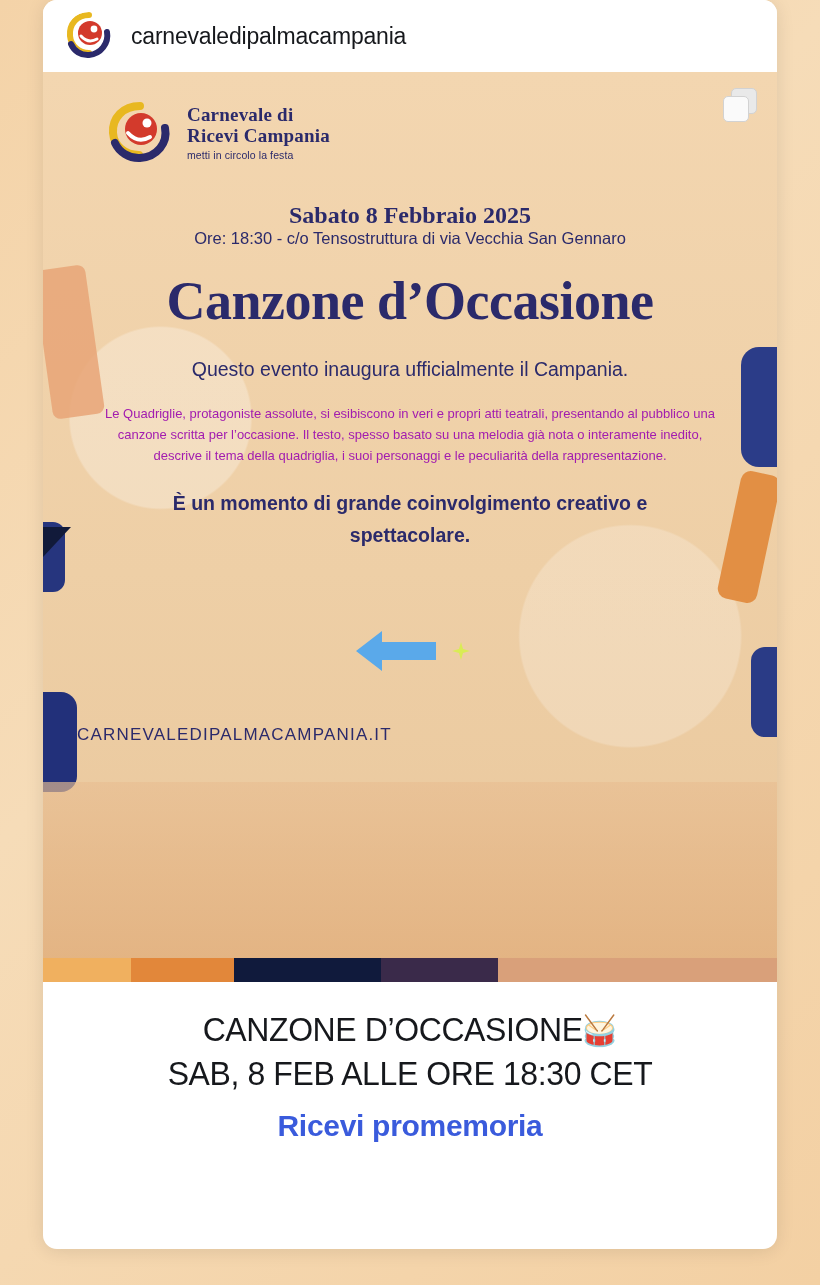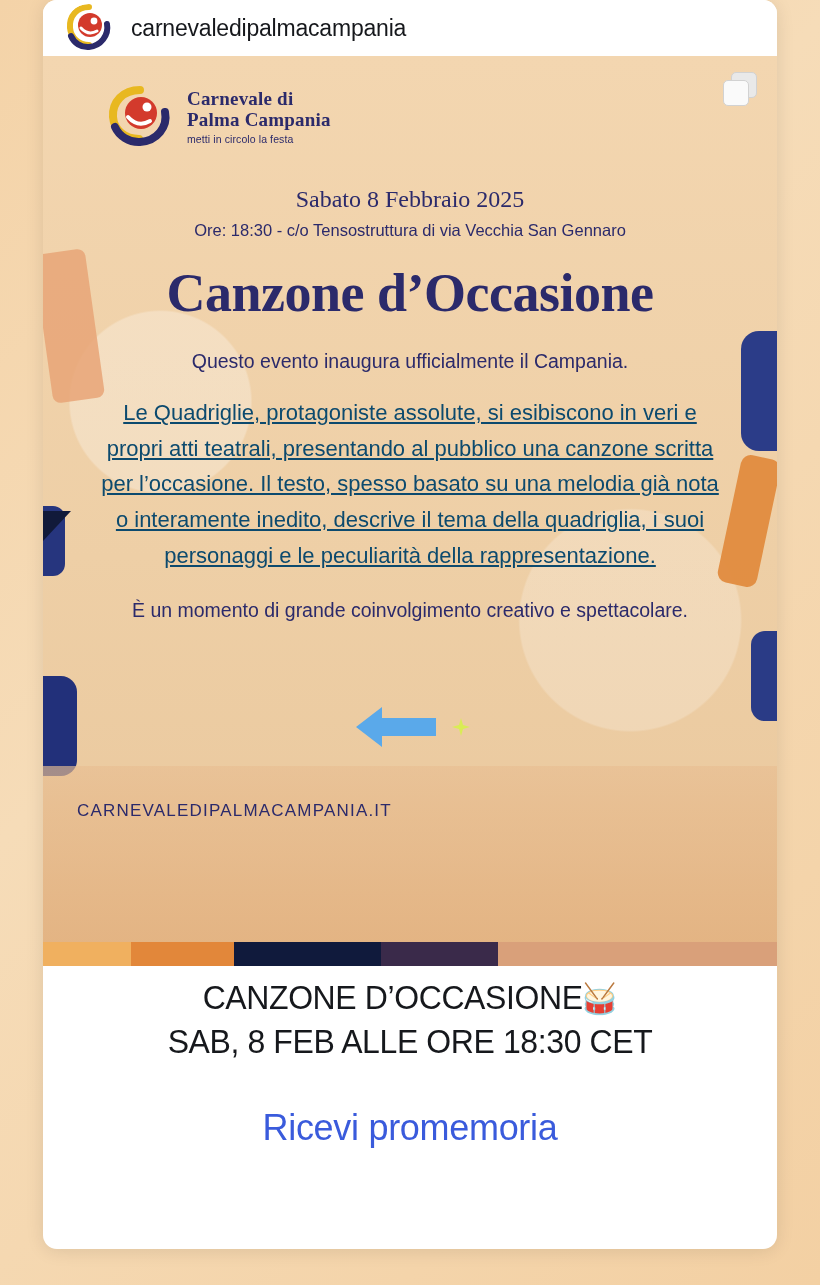--- a/index.html
+++ b/index.html
@@ -23,21 +23,21 @@
     margin-top: 0px;
     height: 1249px;
     background: #ffffff;
     border-radius: 14px;
     overflow: hidden;
     box-shadow: 0 2px 18px rgba(0,0,0,0.10);
   }
 
   
   .card-header {
-    height: 56px;
+    height: 72px;
     display: flex;
     align-items: center;
     gap: 18px;
     padding: 0 22px;
     background: #ffffff;
   }
   .avatar {
     width: 48px; height: 48px;
     border-radius: 50%;
     flex: 0 0 48px;
@@ -126,100 +126,99 @@
   .brand-text .b2 {
     font-size: 10.5px;
     color: #2b2a6b;
     margin-top: 3px;
     letter-spacing: .1px;
   }
 
   .date-line {
     text-align: center;
     font-family: "Liberation Serif", serif;
-    font-weight: normal;
+    font-weight: bold;
     font-size: 24px;
     color: #2b2a6b;
     margin-top: 38px;
   }
   .venue-line {
     text-align: center;
     font-size: 16.5px;
     color: #2b2a6b;
-    margin-top: 8px;
   }
   .poster-title {
     text-align: center;
     font-family: "Liberation Serif", serif;
     font-weight: bold;
     font-size: 54px;
     color: #2b2a6b;
     margin-top: 22px;
     letter-spacing: -0.5px;
   }
   .lead {
     text-align: center;
     font-size: 19.5px;
     color: #2b2a6b;
     margin-top: 26px;
   }
   .body-par {
     text-align: center;
-    font-size: 22px;
-    color: #0c4a6e;
+    font-size: 13px;
+    color: #a21caf;
     margin-top: 22px;
     line-height: 1.62;
     padding: 0 18px;
-    text-decoration: underline;
   }
   .closing {
     text-align: center;
     font-size: 19.5px;
     color: #2b2a6b;
     margin-top: 22px;
     line-height: 1.62;
     padding: 0 48px;
+    font-weight: bold;
   }
 
   .arrow-wrap {
     display: flex;
     justify-content: center;
     align-items: center;
     margin-top: 72px;
     gap: 6px;
   }
   .site-url {
     text-align: left;
     font-size: 17px;
     letter-spacing: 1.2px;
     color: #2b2a6b;
     margin-top: 46px;
   }
 
   
   .card-footer {
     background: #ffffff;
-    padding: 10px 20px 30px;
+    padding: 26px 20px 30px;
     text-align: center;
   }
   .ev-title, .ev-when {
     font-family: "Liberation Sans", sans-serif;
     font-size: 34px;
     color: #16181c;
     letter-spacing: -0.4px;
     line-height: 1.28;
     font-weight: 400;
     transform: scaleX(0.94);
   }
   .ev-title .emoji { font-size: 30px; }
   .reminder {
-    margin-top: 44px;
-    font-size: 36px;
+    margin-top: 14px;
+    font-size: 30px;
     color: #3a5bdc;
-    font-weight: normal;
+    font-weight: bold;
     letter-spacing: -0.3px;
   }
 </style>
 </head>
 <body>
 
 <div class="card">
 
   <div class="card-header">
     <div class="avatar">
@@ -256,21 +255,21 @@
       <div class="brand">
         <svg class="brand-logo" viewBox="0 0 66 62">
           <path d="M33 4 C16 4 5 16 6 31 C7 44 18 53 32 53" fill="none" stroke="#e8b820" stroke-width="8" stroke-linecap="round"></path>
           <path d="M58 26 C61 41 50 55 33 56 C22 56.6 12 50 8 41" fill="none" stroke="#2b2a6b" stroke-width="8" stroke-linecap="round"></path>
           <circle cx="34" cy="27" r="16" fill="#d33a2c"></circle>
           <circle cx="40" cy="21" r="4.5" fill="#ffffff"></circle>
           <path d="M21 31 q10 11 22 4" fill="none" stroke="#ffffff" stroke-width="4" stroke-linecap="round"></path>
         </svg>
         <div class="brand-text">
           <div class="b1">Carnevale di</div>
-          <div class="b1">Palma Campania</div>
+          <div class="b1">Ricevi Campania</div>
           <div class="b2">metti in circolo la festa</div>
         </div>
       </div>
 
       <div class="date-line">Sabato 8 Febbraio 2025</div>
       <div class="venue-line">Ore: 18:30 - c/o Tensostruttura di via Vecchia San Gennaro</div>
       <div class="poster-title">Canzone d’Occasione</div>
       <div class="lead">Questo evento inaugura ufficialmente il Campania.</div>
       <div class="body-par">Le Quadriglie, protagoniste assolute, si esibiscono in veri e propri atti teatrali, presentando al pubblico una canzone scritta per l’occasione. Il testo, spesso basato su una melodia già nota o interamente inedito, descrive il tema della quadriglia, i suoi personaggi e le peculiarità della rappresentazione.</div>
       <div class="closing">È un momento di grande coinvolgimento creativo e spettacolare.</div>

